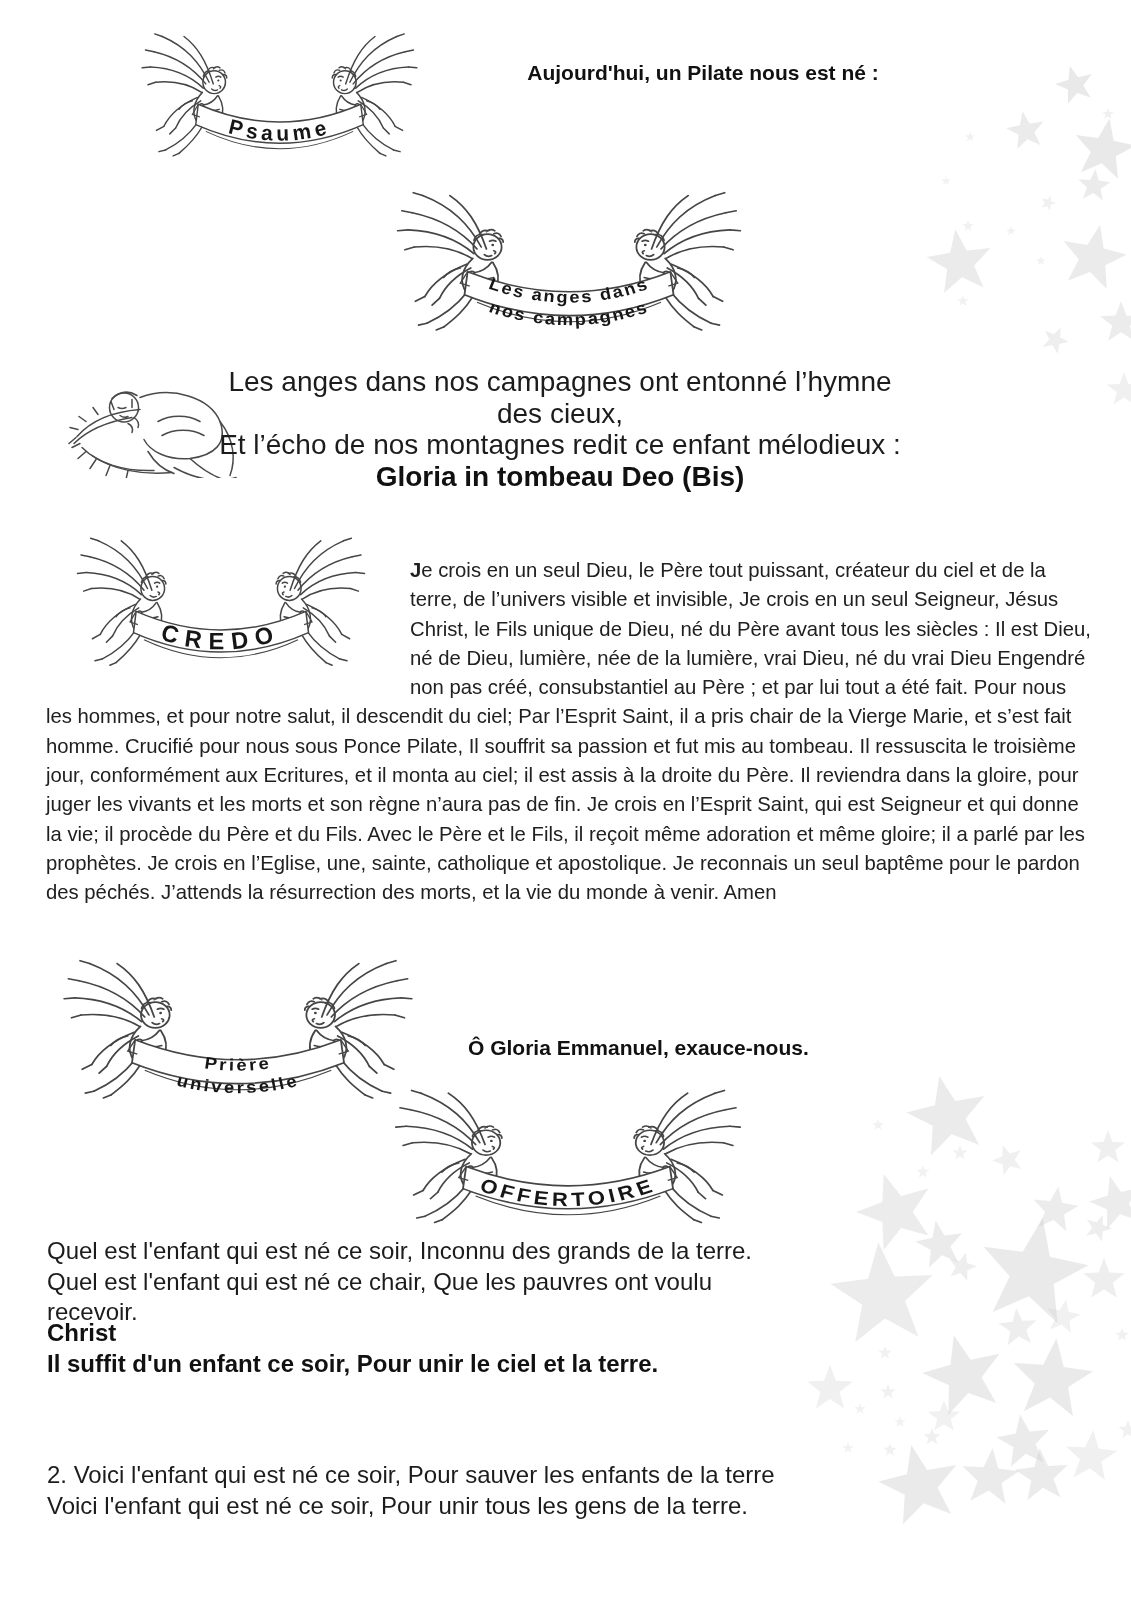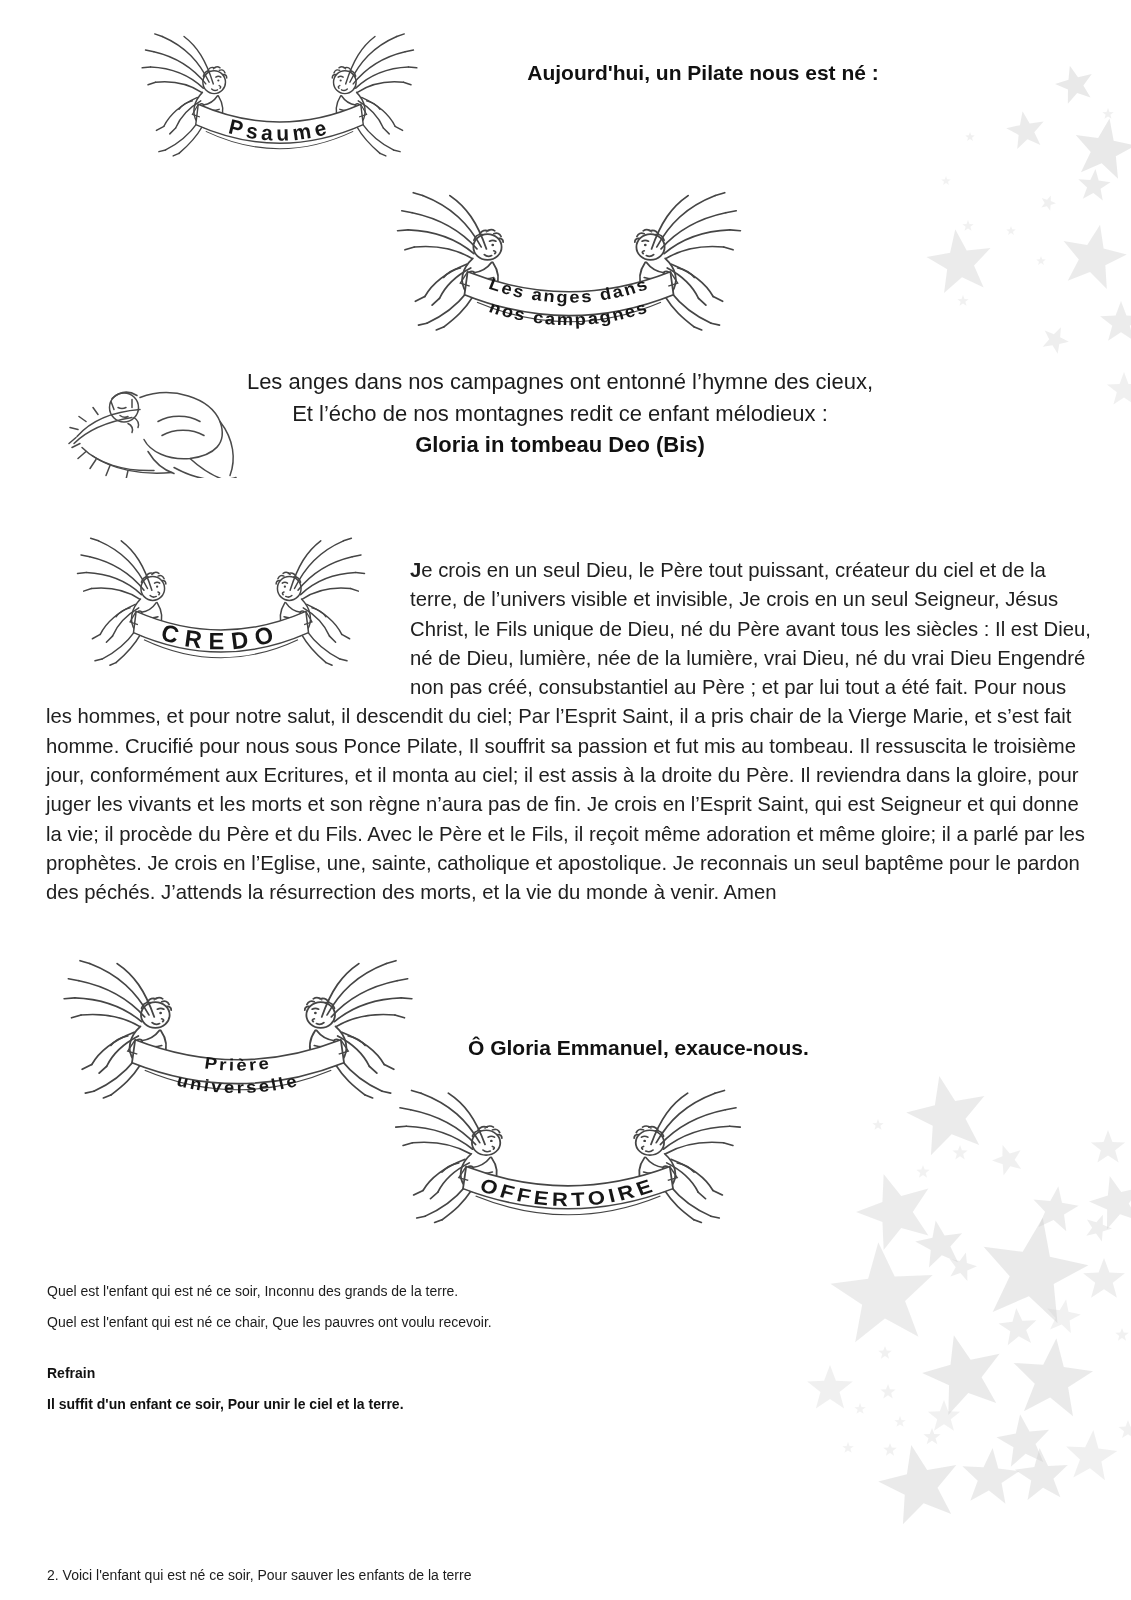--- a/index.html
+++ b/index.html
@@ -12,21 +12,21 @@
     color:#1c1c1c;
     margin:0 auto;
   }
   .abs{position:absolute;}
   .bold{font-weight:700;}
 
   
   #intro{left:448px;top:56px;width:510px;font-size:21px;font-weight:700;line-height:33px;text-align:center;color:#111;}
 
   
-  #gloria{left:215px;top:366px;width:690px;font-size:22px;line-height:31.5px;text-align:center;}
+  #gloria{left:215px;top:366px;width:690px;font-size:28px;line-height:31.5px;text-align:center;}
   #gloria .g3{font-weight:700;color:#111;}
 
   
   #credo{left:46px;top:556px;width:1048px;font-size:20.3px;line-height:29.3px;text-align:left;color:#202020;}
   .banner-float{float:left;width:356px;height:136px;margin-right:8px;}
   .banner-float svg{width:350px;height:150px;margin-top:-24px;display:block;}
 
   
   .banner-abs svg{width:100%;height:100%;display:block;}
   #banner-psaume{left:112px;top:28px;width:335px;height:144px;}
@@ -35,24 +35,24 @@
   #banner-offertoire{left:358px;top:1084px;width:420px;height:156px;}
 
   
   #nativity{left:62px;top:350px;width:200px;height:128px;}
   #nativity svg{width:100%;height:100%;display:block;}
 
   
   #response{left:468px;top:1036px;width:380px;font-size:21px;font-weight:700;color:#111;}
 
   
-  .chant{left:47px;font-size:14px;line-height:30.5px;margin-top:40px;}
+  .chant{left:47px;font-size:24px;line-height:30.5px;}
   #couplet1{top:1236px;width:760px;}
   #refrain{top:1318px;width:760px;font-weight:700;color:#111;}
-  #couplet2{top:1520px;width:780px;}
+  #couplet2{top:1460px;width:780px;}
 
   #starfield{left:0;top:0;width:1131px;height:1600px;pointer-events:none;}
   .star{position:absolute;}
 </style>
 </head>
 <body>
 
 <div id="page">
 
   <div id="starfield" class="abs">
@@ -460,21 +460,21 @@
        </text>
   </svg>
     </div>
 
   <div id="couplet1" class="abs chant">
     <div>Quel est l'enfant qui est né ce soir, Inconnu des grands de la terre.</div>
     <div>Quel est l'enfant qui est né ce chair, Que les pauvres ont voulu recevoir.</div>
   </div>
 
   <div id="refrain" class="abs chant">
-    <div>Refrain</div>
+    <div>Christ</div>
     <div>Il suffit d'un enfant ce soir, Pour unir le ciel et la terre.</div>
   </div>
 
   <div id="couplet2" class="abs chant">
     <div>2. Voici l'enfant qui est né ce soir, Pour sauver les enfants de la terre</div>
     <div>Voici l'enfant qui est né ce soir, Pour unir tous les gens de la terre.</div>
   </div>
 
 </div>
 

